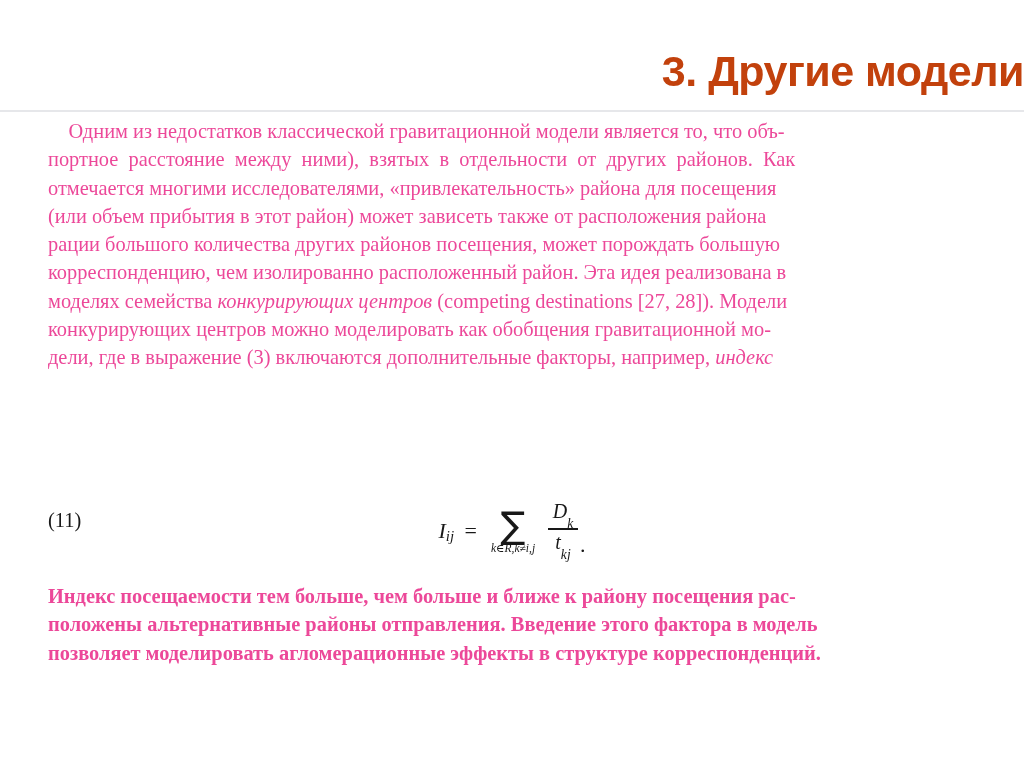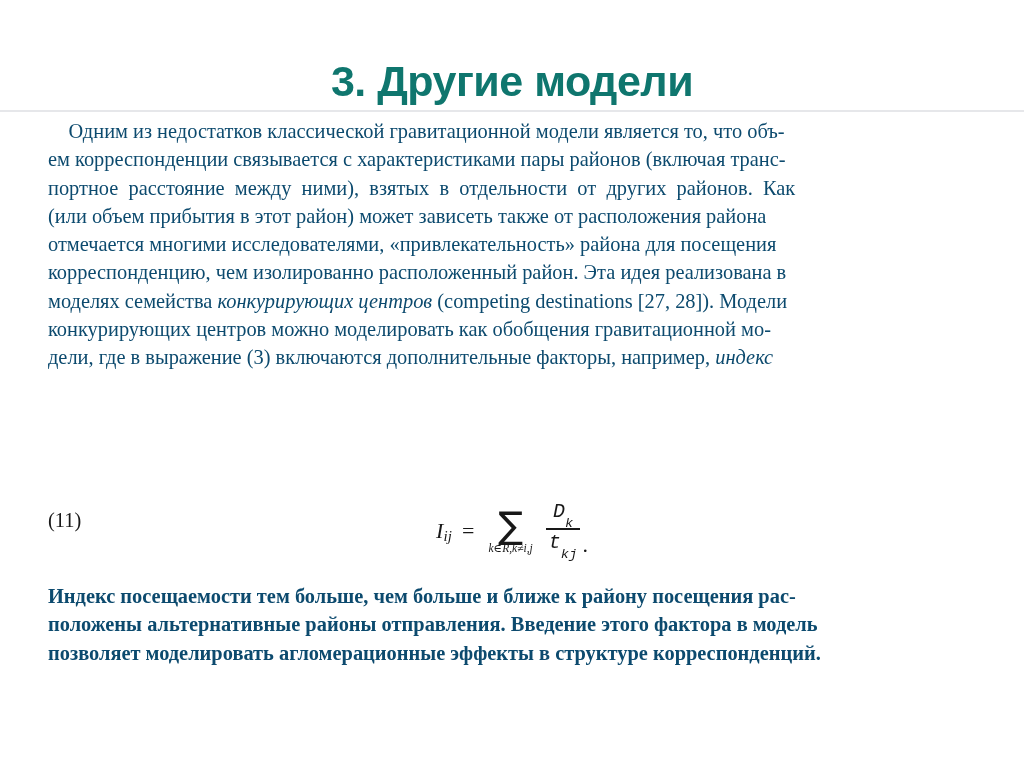--- a/index.html
+++ b/index.html
@@ -20,30 +20,30 @@
     position: relative;
     width: 1024px;
     height: 767px;
     background: #ffffff;
     box-sizing: border-box;
   }
 
   
   .slide-title {
     position: absolute;
-    top: 28px;
-    left: 0;
-    width: 1024px;
-    text-align: center;
+    top: 18px;
+    left: 0;
+    width: 1024px;
+    text-align: right;
     font-family: "Liberation Sans", "DejaVu Sans", sans-serif;
     font-size: 43px;
     font-weight: 700;
     line-height: 1.12;
     letter-spacing: -0.5px;
-    color: #0f766e;
+    color: #c2410c;
     white-space: nowrap;
   }
 
   
   .title-rule {
     position: absolute;
     top: 110px;
     left: 0;
     width: 1024px;
     height: 2px;
@@ -55,21 +55,21 @@
     position: absolute;
     top: 117px;
     left: 48px;
     width: 928px;
   }
 
   .para {
     margin: 0;
     font-size: 20.4px;
     line-height: 28.3px;
-    color: #0c4a6e;
+    color: #ec4899;
     text-align: left;
     white-space: nowrap;
   }
 
   .para .ln {
     display: block;
     white-space: pre;
   }
 
   .para-1 .ln:first-child { text-indent: 0; }
@@ -169,21 +169,20 @@
     position: relative;
     top: -2px;
   }
 
   .frac .num,
   .frac .den {
     font-style: italic;
     font-size: 20px;
     line-height: 1.18;
     padding: 0 3px;
-    font-family: Liberation Mono, monospace;
   }
 
   .frac .bar {
     width: 100%;
     min-width: 30px;
     height: 1.4px;
     background: #181818;
     margin: 1.5px 0;
   }
 
@@ -210,24 +209,24 @@
 
 <div class="slide">
 
   <h1 class="slide-title">3. Другие модели</h1>
 
   <div class="title-rule"></div>
 
   <div class="body-block">
     <p class="para para-1">
       <span class="ln">    Одним из недостатков классической гравитационной модели является то, что объ-</span>
-      <span class="ln">ем корреспонденции связывается с характеристиками пары районов (включая транс-</span>
       <span class="ln">портное  расстояние  между  ними),  взятых  в  отдельности  от  других  районов.  Как</span>
+      <span class="ln">отмечается многими исследователями, «привлекательность» района для посещения</span>
       <span class="ln">(или объем прибытия в этот район) может зависеть также от расположения района</span>
-      <span class="ln">отмечается многими исследователями, «привлекательность» района для посещения</span>
+      <span class="ln">рации большого количества других районов посещения, может порождать большую</span>
       <span class="ln">корреспонденцию, чем изолированно расположенный район. Эта идея реализована в</span>
 
       <span class="ln"><span>моделях семейства </span><em class="it">конкурирующих центров</em><span> (competing destinations [27, 28]). Модели</span></span>
 
       <span class="ln">конкурирующих центров можно моделировать как обобщения гравитационной мо-</span>
 
       <span class="ln"><span>дели, где в выражение (3) включаются дополнительные факторы, например, </span><em class="it">индекс</em></span>
 
     </p>
   </div>

